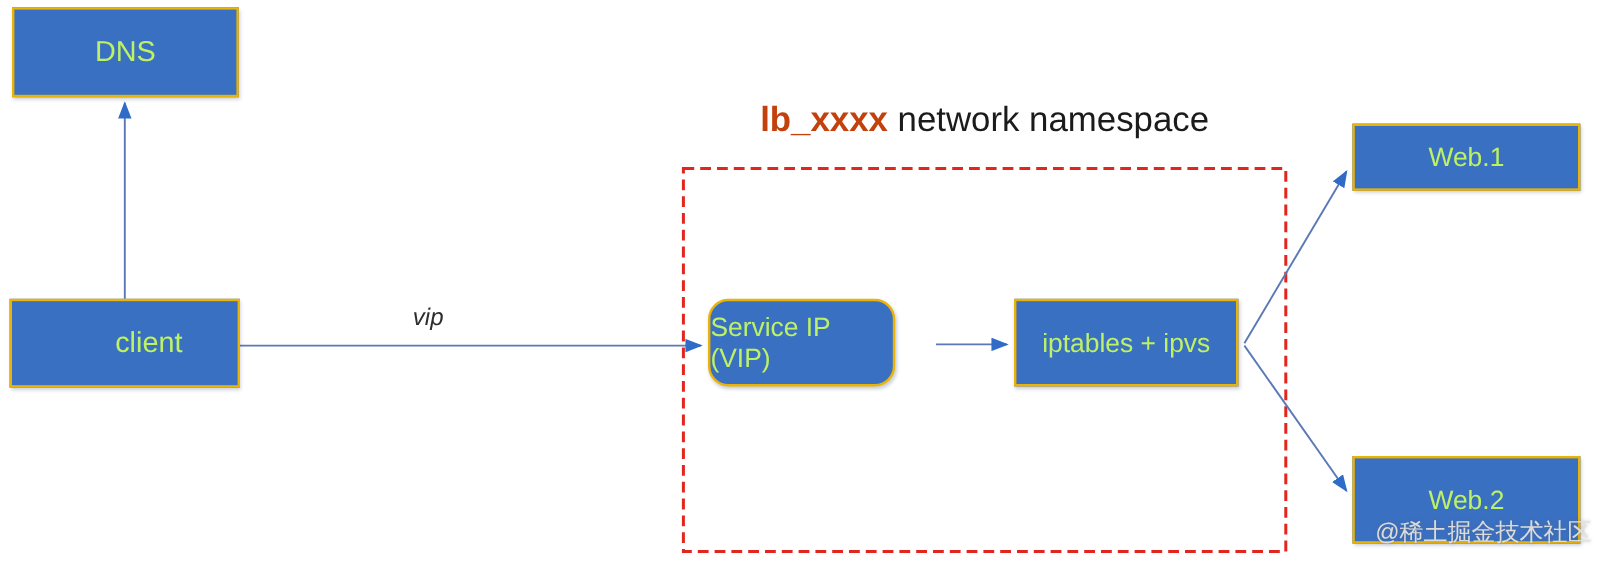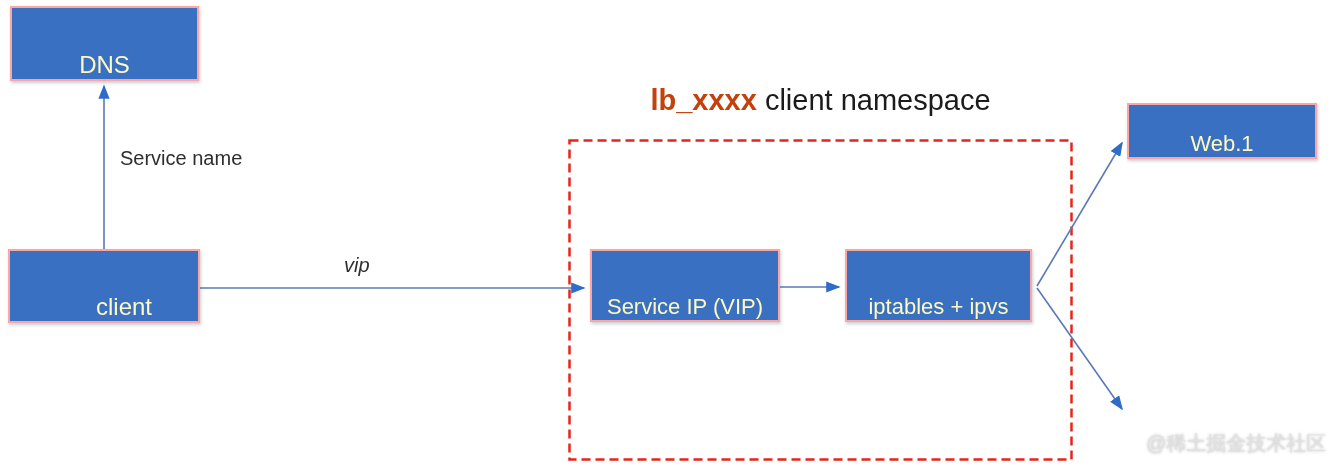--- a/index.html
+++ b/index.html
@@ -18,32 +18,32 @@
   .wires {
     position: absolute;
     left: 0;
     top: 0;
     width: 1331px;
     height: 468px;
   }
   .node {
     position: absolute;
     background: #3a70c2;
-    border: 2px solid #fca5a5;
+    border: 2px solid #eab308;
     box-shadow: 1px 2px 3px rgba(40, 60, 90, 0.25);
-    color: #fef9c3;
+    color: #bef264;
     display: flex;
-    align-items: flex-end;
+    align-items: center;
     justify-content: center;
     font-size: 24px;
     box-sizing: border-box;
   }
   #node-dns       { left: 10px;   top: 6px;   width: 189px; height: 75px; }
   #node-client    { left: 8px;    top: 249px; width: 192px; height: 74px; padding-left: 40px; }
-  #node-serviceip { left: 590px;  top: 249px; width: 190px; height: 73px; font-size: 22px; }
+  #node-serviceip { left: 590px;  top: 249px; width: 156px; height: 73px; font-size: 22px; border-radius: 17px; }
   #node-iptables  { left: 845px;  top: 249px; width: 187px; height: 73px; font-size: 22px; }
   #node-web1      { left: 1127px; top: 103px; width: 190px; height: 56px; font-size: 22px; }
   #node-web2      { left: 1127px; top: 380px; width: 190px; height: 73px; font-size: 22px; }
 
   .edge-label {
     position: absolute;
     color: #2e2e2e;
     font-size: 20px;
     white-space: nowrap;
   }
@@ -116,24 +116,26 @@
   </div>
 
   <div class="node" id="node-iptables">
     <span>iptables + ipvs</span>
   </div>
 
   <div class="node" id="node-web1">
     <span>Web.1</span>
   </div>
 
+  <div class="node" id="node-web2">
+    <span>Web.2</span>
+  </div>
 
-  <div class="edge-label" id="label-service-name">Service name</div>
 
   <div class="edge-label" id="label-vip">vip</div>
 
   <div class="ns-title">
-    <span class="hl">lb_xxxx</span><span> client namespace</span>
+    <span class="hl">lb_xxxx</span><span> network namespace</span>
   </div>
 
   <div class="watermark">@稀土掘金技术社区</div>
 
 </div>
 
 </body></html>

